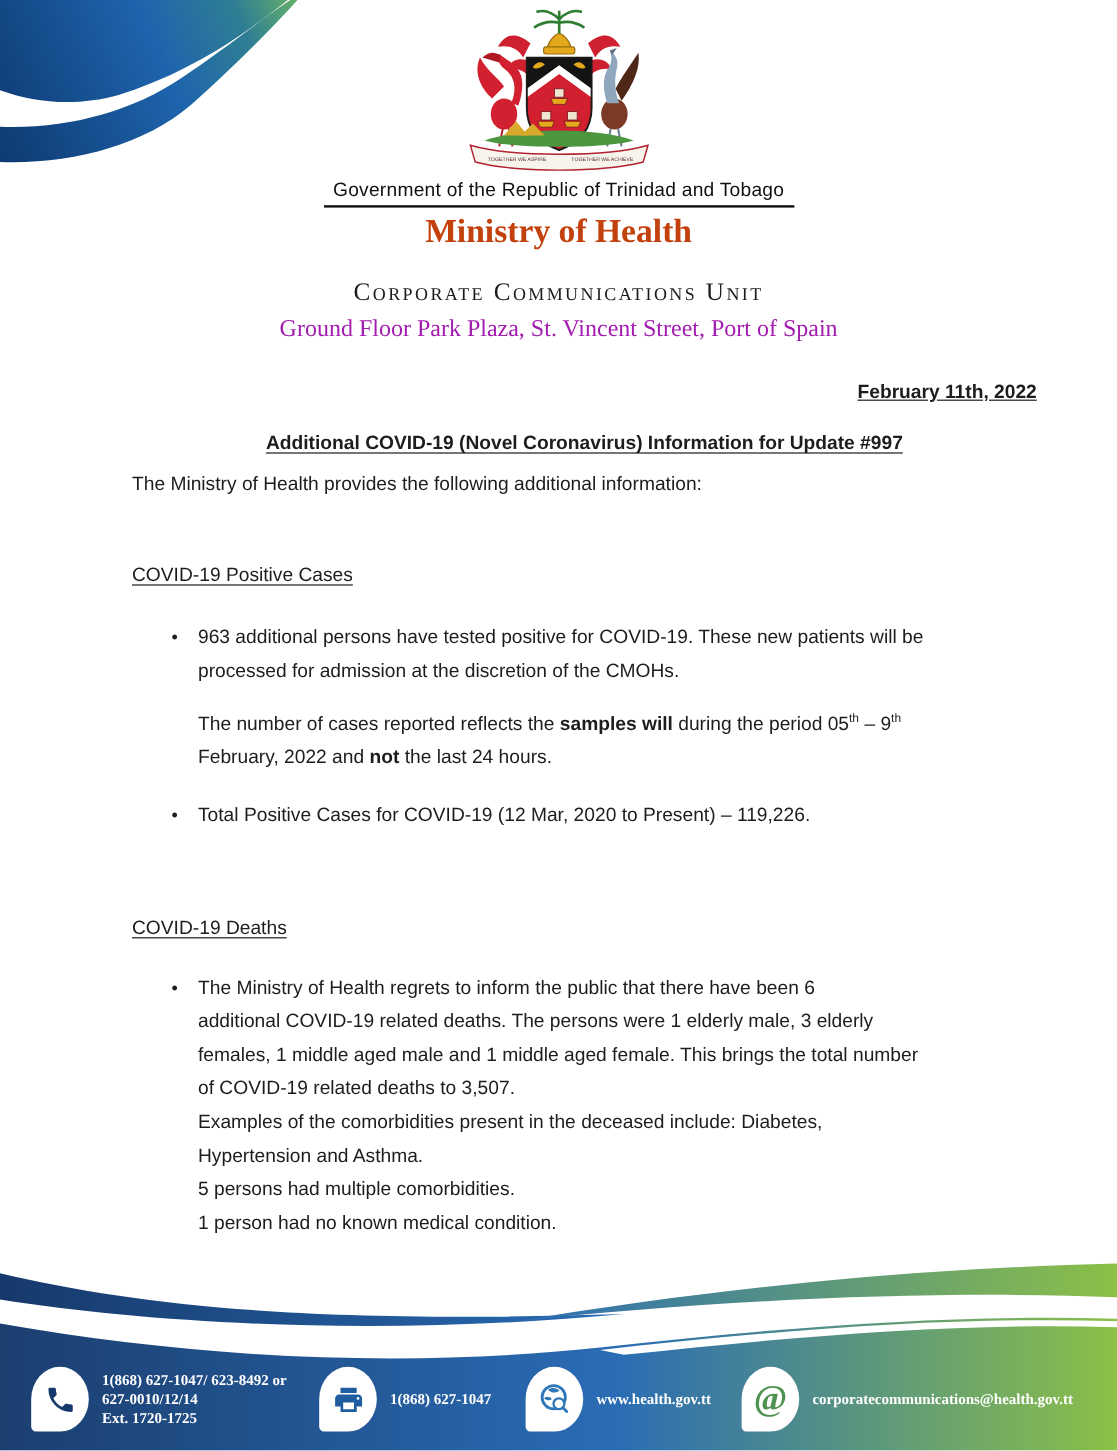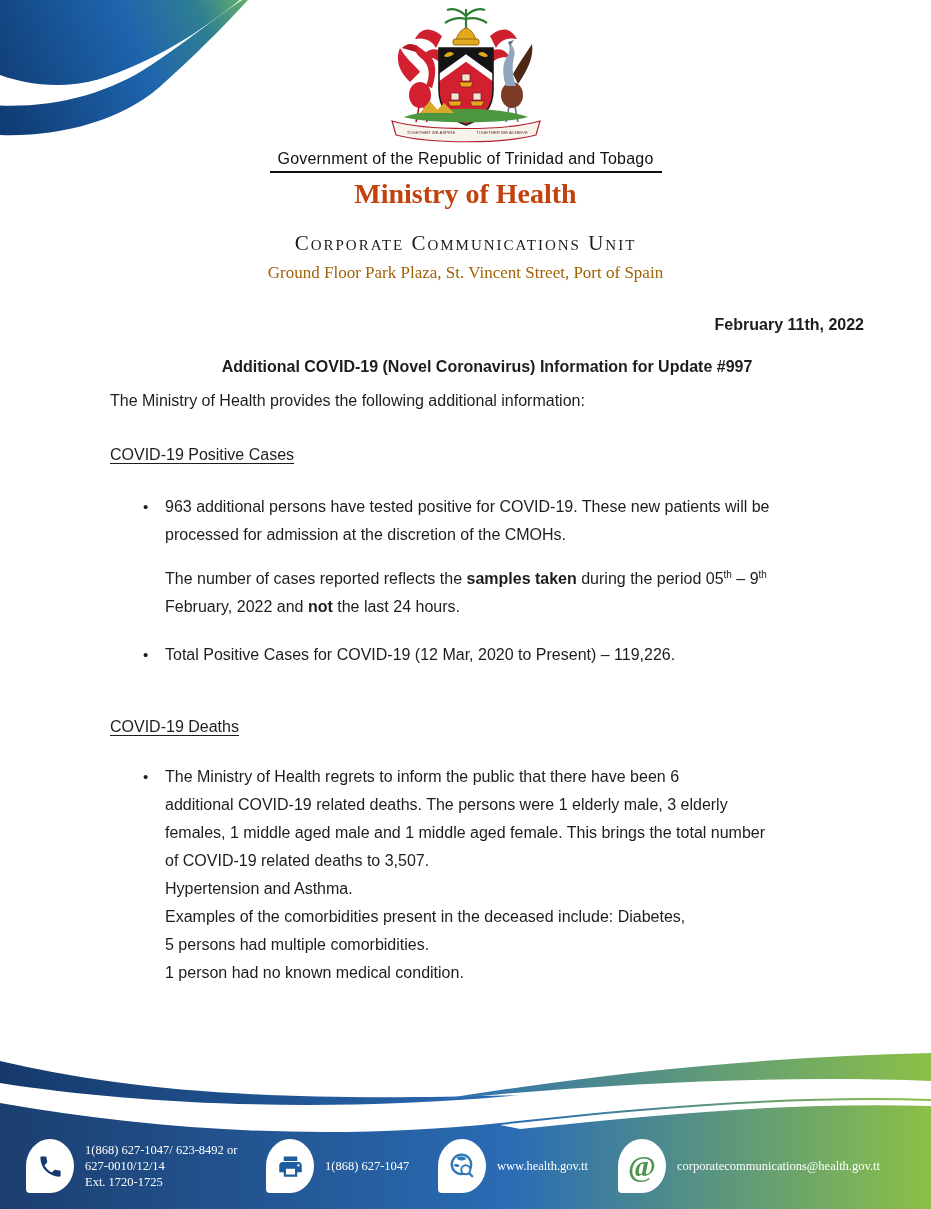--- a/index.html
+++ b/index.html
@@ -11,47 +11,47 @@
   }
   
   .swoosh-top{ position:absolute; top:0; left:0; width:248px; height:136px; }
   
   .letterhead{ position:relative; text-align:center; padding-top:6px; }
   .coat{ display:block; margin:0 auto; }
   .gov-line{ font-size:16px; letter-spacing:.2px; color:#111; margin-top:6px; }
   .gov-rule{ width:392px; height:2px; background:#111; margin:3px auto 5px auto; }
   .ministry{ font-family:"Liberation Serif", serif; font-weight:bold; font-size:28px; color:#c2410c; margin-top:1px; }
   .unit{ font-family:"Liberation Serif", serif; font-variant:small-caps; font-size:21px; letter-spacing:2px; color:#1c1c1c; margin-top:21px; }
-  .address{ font-family:"Liberation Serif", serif; font-size:17px; color:#a16207; margin-top:7px; }
+  .address{ font-family:"Liberation Serif", serif; font-size:20px; color:#a21caf; margin-top:7px; }
   
   .content{ padding:0 67px 0 110px; font-size:16px; line-height:28px; }
   .line{ white-space:nowrap; }
-  .date-line{ text-align:right; font-weight:bold; margin-top:28px; }
+  .date-line{ text-align:right; font-weight:bold; margin-top:28px;text-decoration:underline; }
   .doc-title{ text-align:center; font-size:16px; font-weight:bold; margin-top:14px;
-              text-underline-offset:3px; }
+              text-decoration:underline; text-underline-offset:3px; }
   .intro{ margin-top:6px; }
-  .section-heading{ font-size:16px; font-weight:normal; margin-top:8px;
+  .section-heading{ font-size:16px; font-weight:normal; margin-top:30px;
                     text-decoration:underline; text-underline-offset:3px; display:inline-block; }
   .heading-row{ margin-top:0; }
   .hr1{ margin-top:18px; } .hr2{ margin-top:36px; }
   .bullet-item{ display:flex; }
   .b1{ margin-top:24px; } .b2{ margin-top:20px; } .b3{ margin-top:22px; }
   .bullet-marker{ flex:none; width:22px; margin-left:33px; font-size:15px; }
   .bullet-body{ flex:1; min-width:0; }
   .note-block{ margin-left:55px; margin-top:16px; }
   b{ font-weight:bold; }
   sup{ vertical-align:super; font-size:10px; line-height:0; }
   
   .footer{ position:absolute; left:0; bottom:0; width:931px; height:170px; }
   .footer-bg{ position:absolute; inset:0; width:100%; height:100%; }
   .contact{ position:absolute; display:flex; align-items:center; gap:11px; top:100px; height:54px; }
   .c1{ left:26px; } .c2{ left:266px; } .c3{ left:438px; } .c4{ left:618px; }
   .badge{ flex:none; width:48px; height:54px; background:#ffffff;
           border-radius:50% 50% 50% 8%; display:flex; align-items:center; justify-content:center; }
-  .contact-text{ color:#ffffff; font-family:"Liberation Serif", serif; font-weight:normal;
+  .contact-text{ color:#ffffff; font-family:"Liberation Serif", serif; font-weight:bold;
                  font-size:12.5px; line-height:1.3; white-space:pre-line; }
   .at-glyph{ font-family:"Liberation Serif", serif; font-weight:bold; font-size:30px; line-height:1; }
 </style>
 </head>
 <body>
 
 <div class="page">
 
   <svg class="swoosh-top" viewBox="0 0 246 134" preserveAspectRatio="none">
     <defs>
@@ -157,21 +157,21 @@
     <div class="bullet-item b1">
       <span class="bullet-marker">•</span>
       <div class="bullet-body">
         <div class="line">963 additional persons have tested positive for COVID-19. These new patients will be</div>
         <div class="line">processed for admission at the discretion of the CMOHs.</div>
       </div>
     </div>
 
     <div class="note-block">
       <div class="line">
-        <span>The number of cases reported reflects the </span><b>samples taken</b><span> during the period 05</span><sup>th</sup><span> – 9</span><sup>th</sup>
+        <span>The number of cases reported reflects the </span><b>samples will</b><span> during the period 05</span><sup>th</sup><span> – 9</span><sup>th</sup>
       </div>
       <div class="line">
         <span>February, 2022 and </span><b>not</b><span> the last 24 hours.</span>
       </div>
     </div>
 
     <div class="bullet-item b2">
       <span class="bullet-marker">•</span>
       <div class="bullet-body">
         <div class="line">Total Positive Cases for COVID-19 (12 Mar, 2020 to Present) – 119,226.</div>
@@ -180,22 +180,22 @@
 
     <div class="heading-row hr2"><span class="section-heading">COVID-19 Deaths</span></div>
 
     <div class="bullet-item b3">
       <span class="bullet-marker">•</span>
       <div class="bullet-body">
         <div class="line">The Ministry of Health regrets to inform the public that there have been 6</div>
         <div class="line">additional COVID-19 related deaths. The persons were 1 elderly male, 3 elderly</div>
         <div class="line">females, 1 middle aged male and 1 middle aged female. This brings the total number</div>
         <div class="line">of COVID-19 related deaths to 3,507.</div>
+        <div class="line">Examples of the comorbidities present in the deceased include: Diabetes,</div>
         <div class="line">Hypertension and Asthma.</div>
-        <div class="line">Examples of the comorbidities present in the deceased include: Diabetes,</div>
         <div class="line">5 persons had multiple comorbidities.</div>
         <div class="line">1 person had no known medical condition.</div>
       </div>
     </div>
   </main>
 
   <footer class="footer">
     <svg class="footer-bg" viewBox="0 0 931 170" preserveAspectRatio="none">
       <defs>
         <linearGradient id="fBody" gradientUnits="userSpaceOnUse" x1="0" y1="0" x2="931" y2="0">

